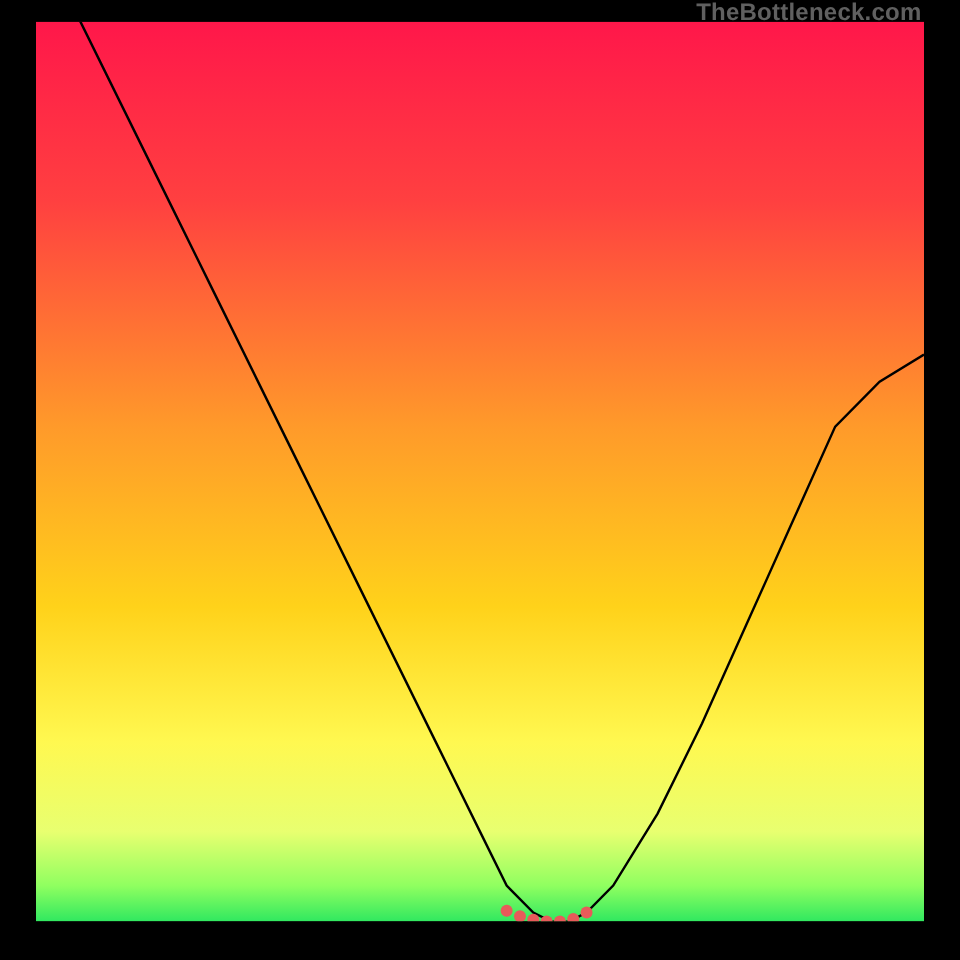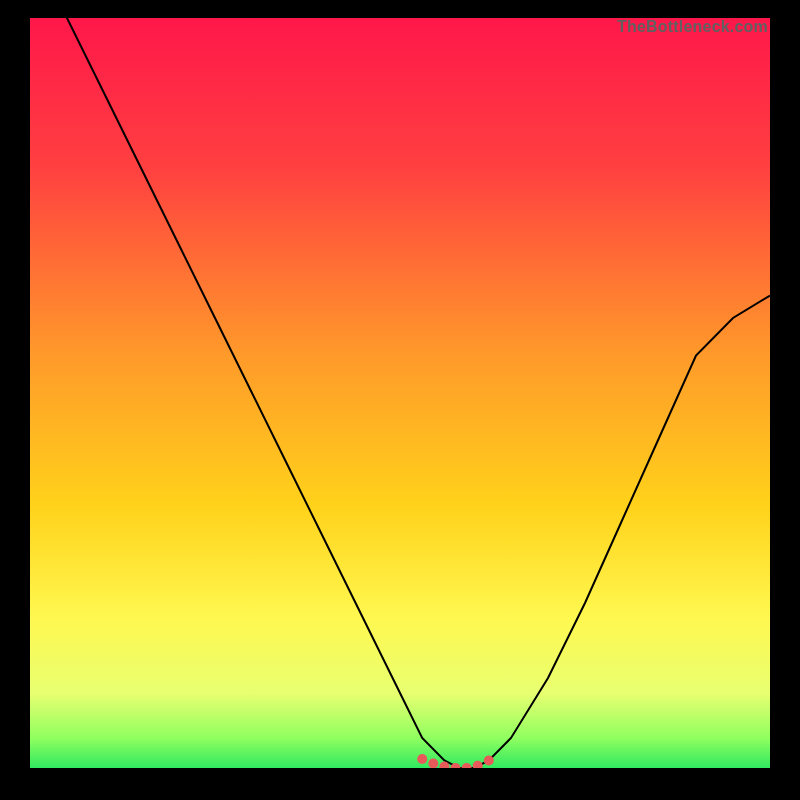--- a/index.html
+++ b/index.html
@@ -37,24 +37,24 @@
   .curve {
     fill: none;
     stroke: #000000;
     stroke-width: 2;
   }
   .valley-dots circle {
     fill: #e85a5a;
   }
   .watermark {
     position: absolute;
-    top: 18px;
+    top: 0;
     right: 32px;
     font-family: Arial, Helvetica, sans-serif;
-    font-size: 16px;
+    font-size: 20px;
     font-weight: bold;
     color: #606060;
     letter-spacing: 0.2px;
     user-select: none;
   }
 </style>
 </head>
 <body>
 
 <div class="frame">

